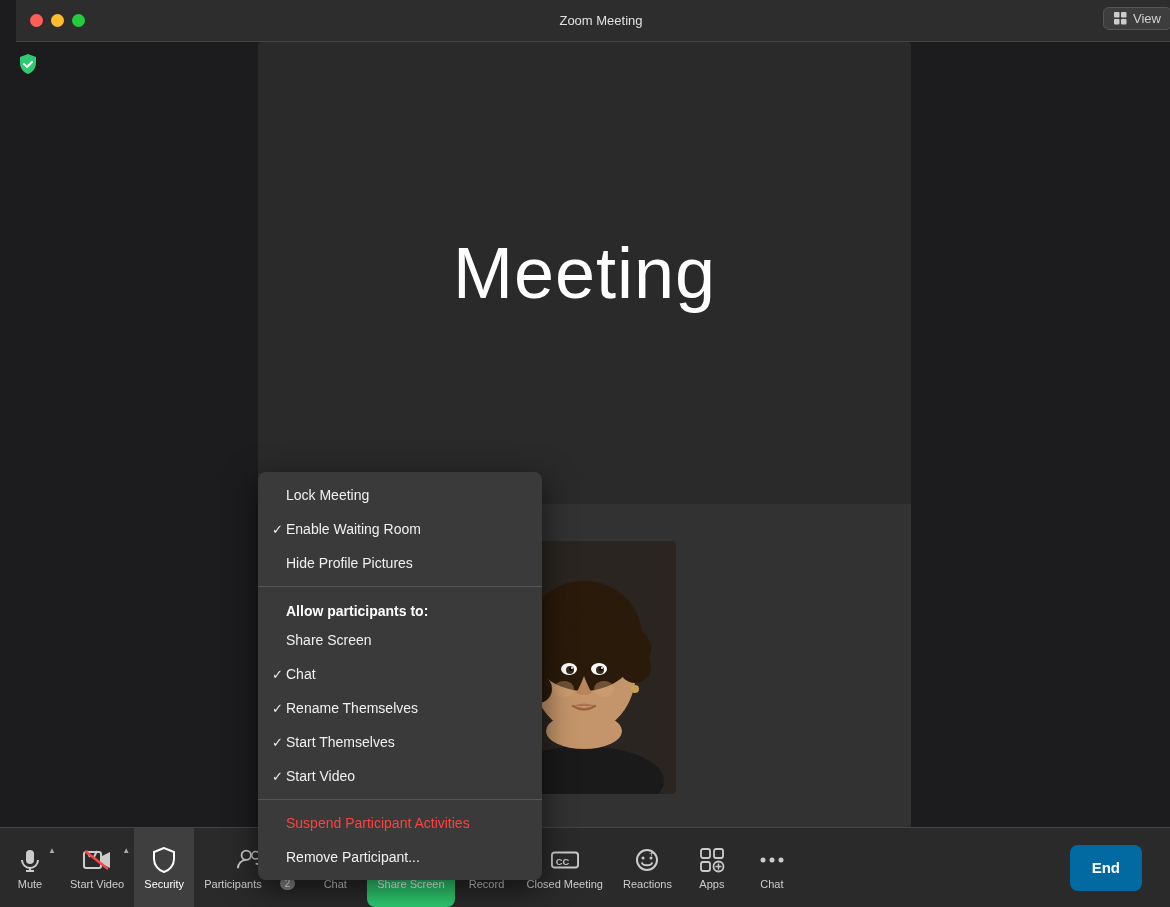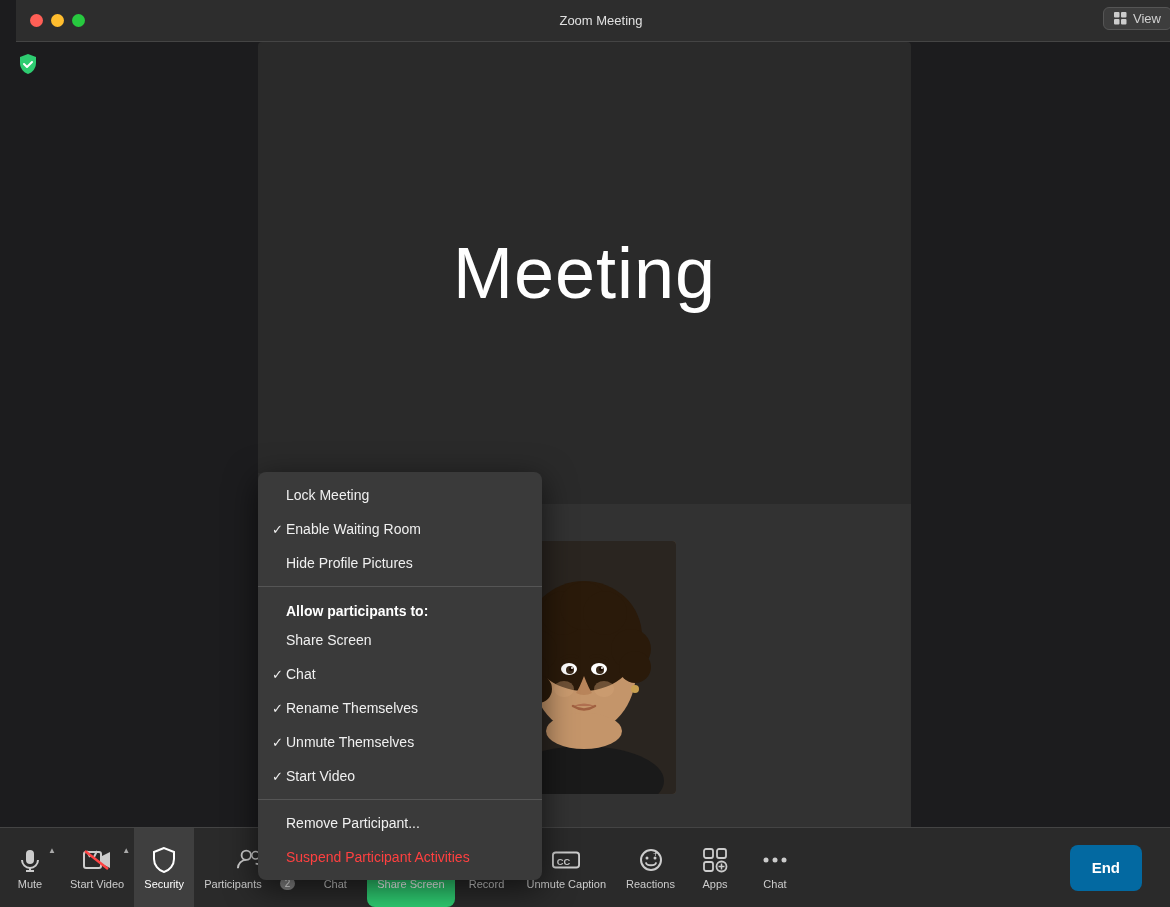--- a/index.html
+++ b/index.html
@@ -409,34 +409,34 @@
       <div class="menu-item">
         <span class="check">✓</span>
         <span>Chat</span>
       </div>
       <div class="menu-item">
         <span class="check">✓</span>
         <span>Rename Themselves</span>
       </div>
       <div class="menu-item">
         <span class="check">✓</span>
-        <span>Unmute Themselves</span>
+        <span>Start Themselves</span>
       </div>
       <div class="menu-item">
         <span class="check">✓</span>
         <span>Start Video</span>
       </div>
     </div>
 
     <div class="menu-section">
-      <div class="menu-item">
-        <span>Remove Participant...</span>
-      </div>
       <div class="menu-item red-text">
         <span>Suspend Participant Activities</span>
+      </div>
+      <div class="menu-item">
+        <span>Remove Participant...</span>
       </div>
     </div>
   </div>
 
 </div>
 
 <div class="toolbar">
   <div class="toolbar-items">
 
     <div class="toolbar-item">
@@ -522,21 +522,21 @@
       <span class="toolbar-label">Record</span>
     </div>
 
     <div class="toolbar-item">
       <div class="toolbar-icon">
         <svg width="30" height="22" viewBox="0 0 30 22">
           <rect x="1" y="3" width="28" height="16" rx="3" fill="none" stroke="#ccc" stroke-width="2"></rect>
           <text x="5" y="16" font-size="10" fill="#ccc" font-weight="bold" font-family="Arial">CC</text>
         </svg>
       </div>
-      <span class="toolbar-label">Unmute Caption</span>
+      <span class="toolbar-label">Closed Meeting</span>
     </div>
 
     <div class="toolbar-item">
       <div class="toolbar-icon">
         <svg width="26" height="26" viewBox="0 0 26 26">
           <circle cx="13" cy="13" r="10" fill="none" stroke="#ccc" stroke-width="2"></circle>
           <circle cx="9" cy="11" r="1.5" fill="#ccc"></circle>
           <circle cx="17" cy="11" r="1.5" fill="#ccc"></circle>
           <path d="M8 16c1 3 9 3 10 0" stroke="#ccc" stroke-width="1.8" fill="none" stroke-linecap="round"></path>
           <text x="15" y="10" font-size="9" fill="#ccc">+</text>

